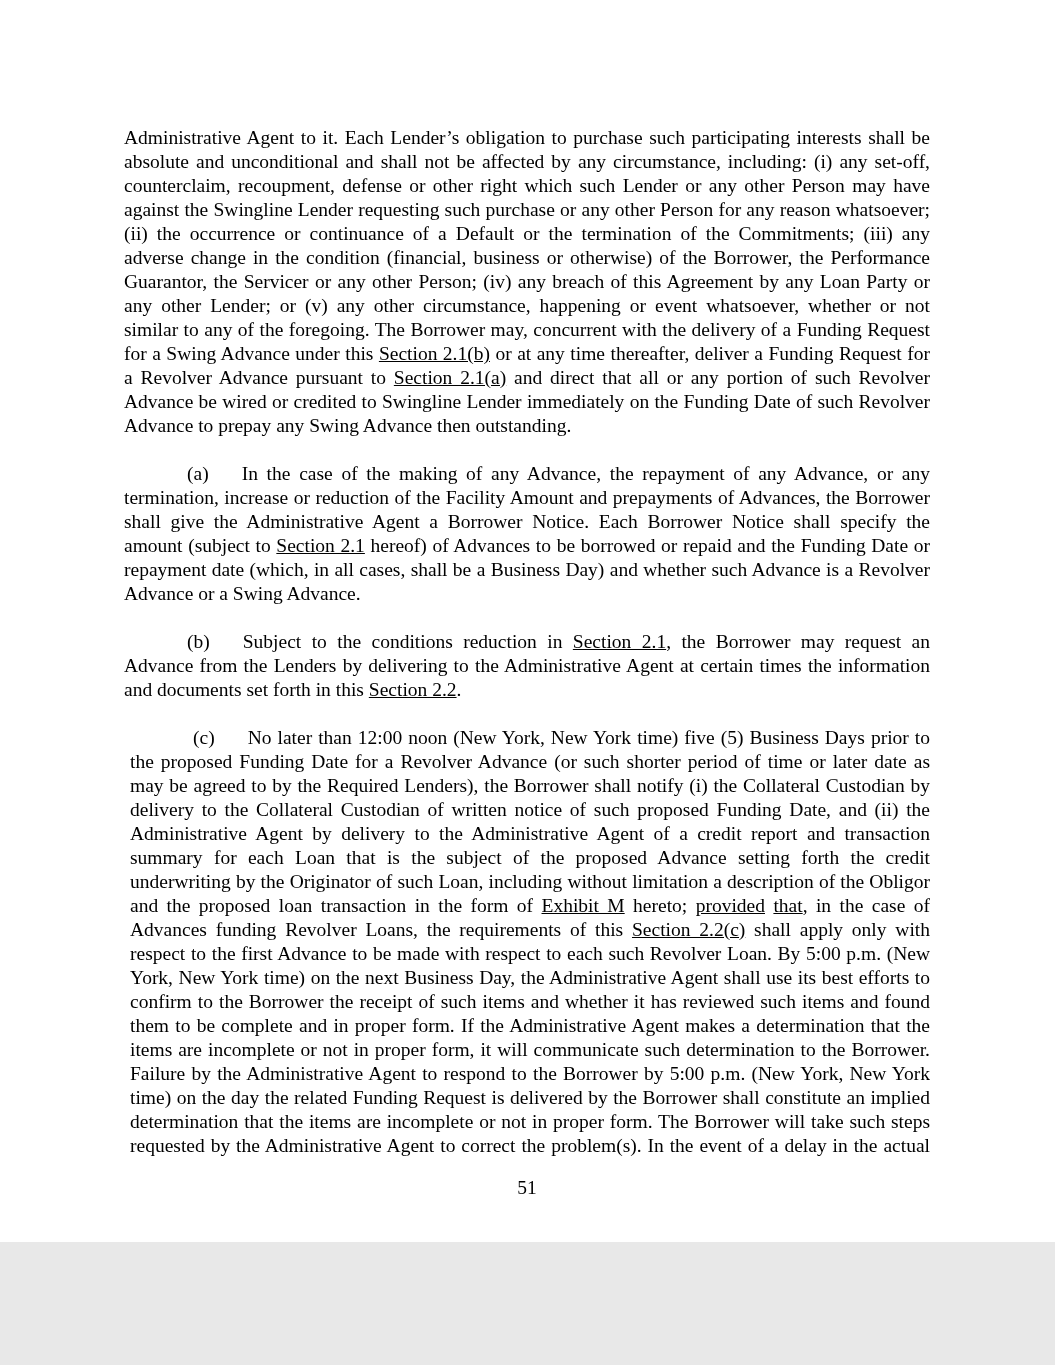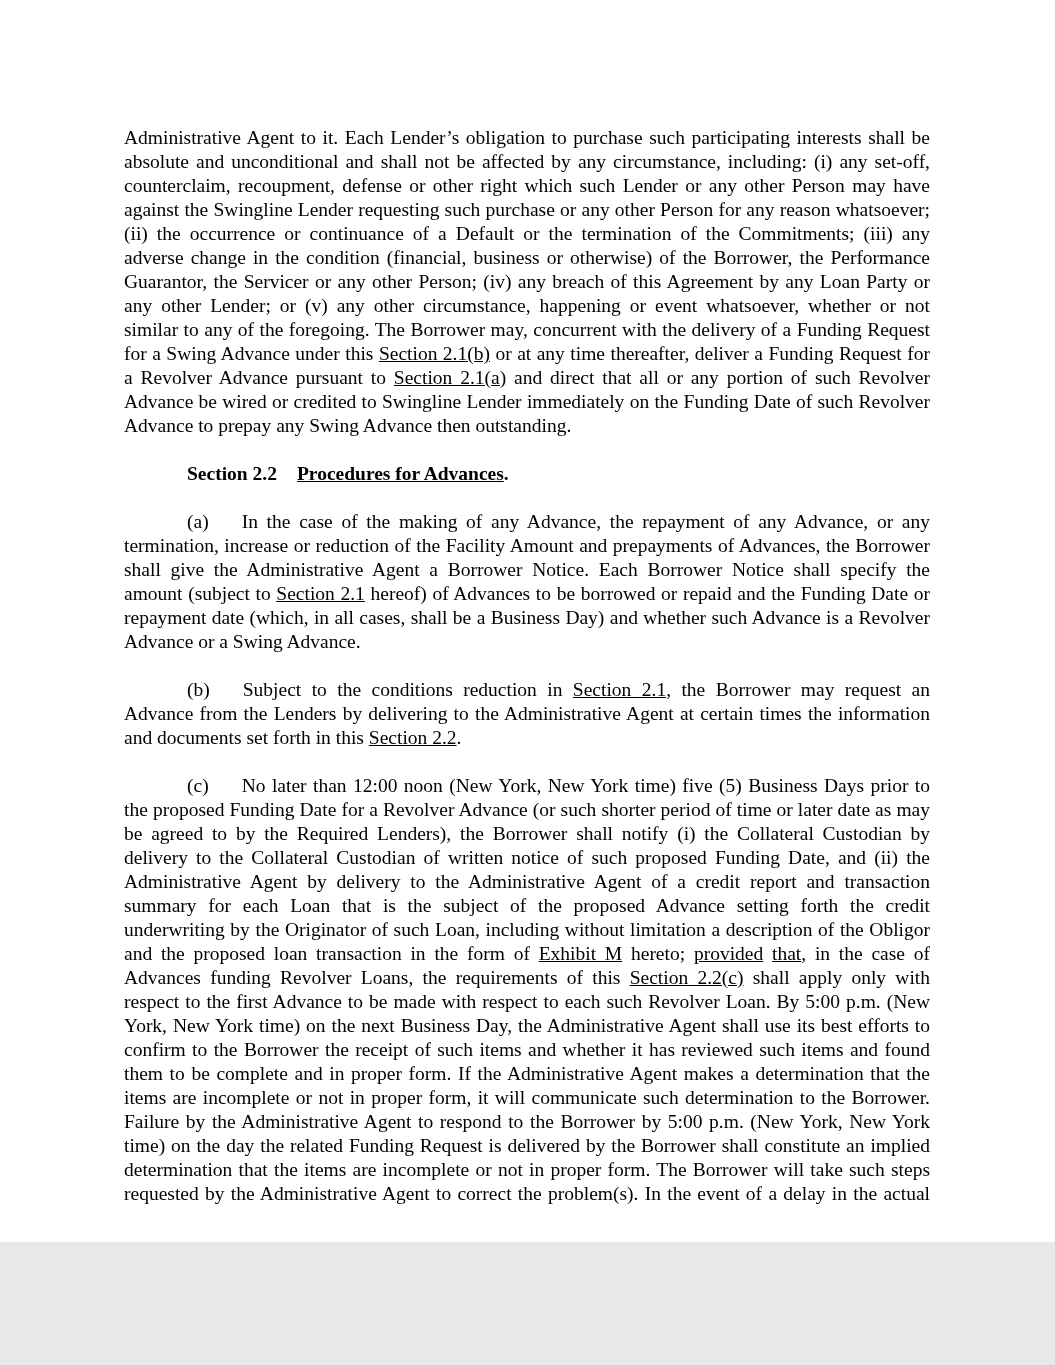--- a/index.html
+++ b/index.html
@@ -15,41 +15,41 @@
     line-height: 24px;
     padding: 126px 125px 0 124px;
     overflow: hidden;
     position: relative;
   }
   .para {
     text-align: justify;
     margin-bottom: 24px;
   }
   .para.indent { text-indent: 63px; }
-  .para.continues { text-align-last: justify; }
+  .para.continues { text-align-last: justify; margin-left: 6px; }
   .heading {
     text-indent: 63px;
     font-weight: bold;
     margin-bottom: 24px;
   }
   .u { text-decoration: underline; }
   .b { font-weight: bold; }
   .tab { display: inline-block; }
   .page-number {
     text-align: center;
     margin-top: -6px;
   }
 </style>
 </head>
 <body>
 
 <div class="page">
   <p class="para"><span>Administrative Agent to it.  Each Lender’s obligation to purchase such participating interests shall be absolute and unconditional and shall not be affected by any circumstance, including:  (i) any set-off, counterclaim, recoupment, defense or other right which such Lender or any other Person may have against the Swingline Lender requesting such purchase or any other Person for any reason whatsoever; (ii) the occurrence or continuance of a Default or the termination of the Commitments; (iii) any adverse change in the condition (financial, business or otherwise) of the Borrower, the Performance Guarantor, the Servicer or any other Person; (iv) any breach of this Agreement by any Loan Party or any other Lender; or (v) any other circumstance, happening or event whatsoever, whether or not similar to any of the foregoing.  The Borrower may, concurrent with the delivery of a Funding Request for a Swing Advance under this </span><span class="u">Section 2.1(b)</span><span> or at any time thereafter, deliver a Funding Request for a Revolver Advance pursuant to </span><span class="u">Section 2.1(a)</span><span> and direct that all or any portion of such Revolver Advance be wired or credited to Swingline Lender immediately on the Funding Date of such Revolver Advance to prepay any Swing Advance then outstanding.</span></p>
 
-  <p class="heading"><span class="b">Section 2.2</span><span class="tab" style="width: 20px;"></span><span class="u b">Procedures for Advances</span><span class="b">.</span></p>
 
   <p class="para indent"><span>(a)</span><span class="tab" style="width: 33px;"></span><span>In the case of the making of any Advance, the repayment of any Advance, or any termination, increase or reduction of the Facility Amount and prepayments of Advances, the Borrower shall give the Administrative Agent a Borrower Notice.  Each Borrower Notice shall specify the amount (subject to </span><span class="u">Section 2.1</span><span> hereof) of Advances to be borrowed or repaid and the Funding Date or repayment date (which, in all cases, shall be a Business Day) and whether such Advance is a Revolver Advance or a Swing Advance.</span></p>
 
   <p class="para indent"><span>(b)</span><span class="tab" style="width: 33px;"></span><span>Subject to the conditions reduction in </span><span class="u">Section 2.1</span><span>, the Borrower may request an Advance from the Lenders by delivering to the Administrative Agent at certain times the information and documents set forth in this </span><span class="u">Section 2.2</span><span>.</span></p>
 
   <p class="para indent continues"><span>(c)</span><span class="tab" style="width: 33px;"></span><span>No later than 12:00 noon (New York, New York time) five (5) Business Days prior to the proposed Funding Date for a Revolver Advance (or such shorter period of time or later date as may be agreed to by the Required Lenders), the Borrower shall notify (i) the Collateral Custodian by delivery to the Collateral Custodian of written notice of such proposed Funding Date, and (ii) the Administrative Agent by delivery to the Administrative Agent of a credit report and transaction summary for each Loan that is the subject of the proposed Advance setting forth the credit underwriting by the Originator of such Loan, including without limitation a description of the Obligor and the proposed loan transaction in the form of </span><span class="u">Exhibit M</span><span> hereto; </span><span class="u">provided</span><span> </span><span class="u">that</span><span>, in the case of Advances funding Revolver Loans, the requirements of this </span><span class="u">Section 2.2(c)</span><span> shall apply only with respect to the first Advance to be made with respect to each such Revolver Loan.  By 5:00 p.m. (New York, New York time) on the next Business Day, the Administrative Agent shall use its best efforts to confirm to the Borrower the receipt of such items and whether it has reviewed such items and found them to be complete and in proper form.  If the Administrative Agent makes a determination that the items are incomplete or not in proper form, it will communicate such determination to the Borrower.  Failure by the Administrative Agent to respond to the Borrower by 5:00 p.m. (New York, New York time) on the day the related Funding Request is delivered by the Borrower shall constitute an implied determination that the items are incomplete or not in proper form.  The Borrower will take such steps requested by the Administrative Agent to correct the problem(s).  In the event of a delay in the actual</span></p>
 
+  <div class="page-number">51</div>
 </div>
 
 </body></html>

